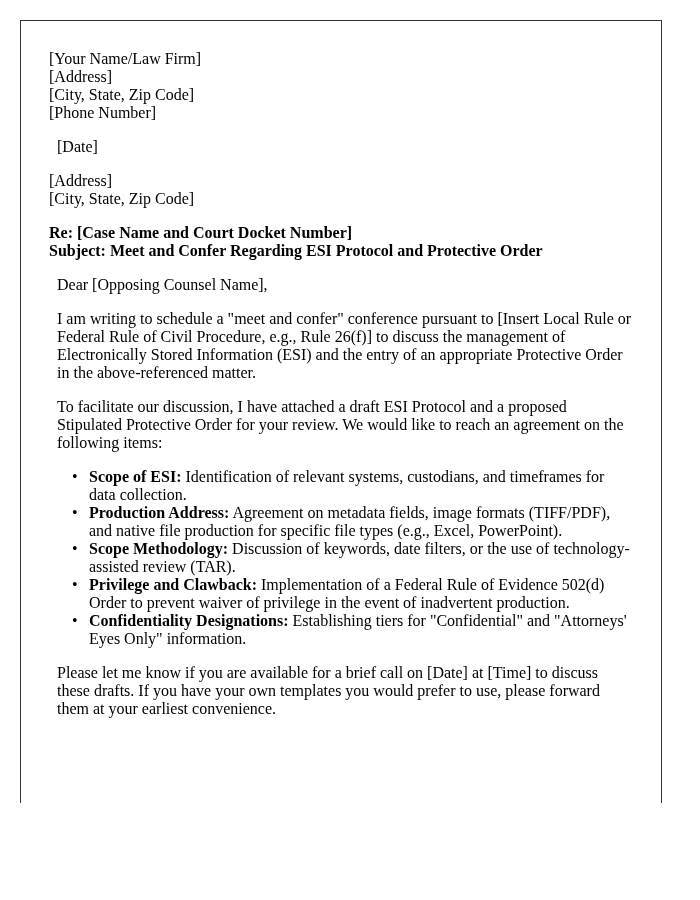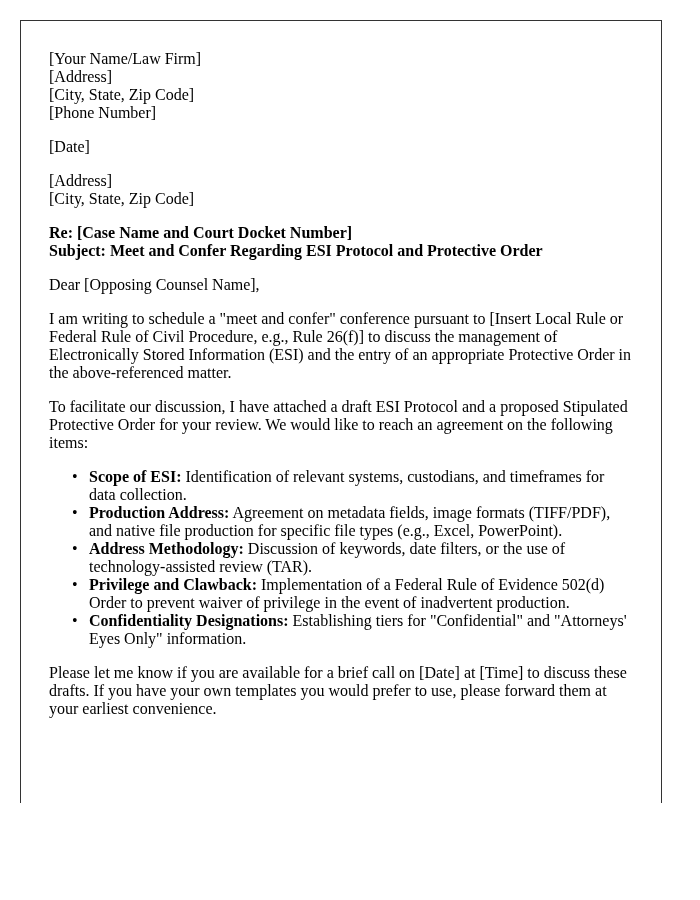--- a/index.html
+++ b/index.html
@@ -27,21 +27,21 @@
     }
     .page {
       box-sizing: border-box;
       width: 642px;
       min-height: 900px;
       border: 1px solid #333333;
       padding: 29px 28px 20px 28px;
       background: #ffffff;
     }
     p {
-      margin: 0 0 16px 0;
+      margin: 0 0 16px 8px;
     }
     .block {
       margin: 0 0 16px 0;
     }
     .line {
       display: block;
     }
     .bold {
       font-weight: bold;
     }
@@ -93,21 +93,21 @@
     <p>To facilitate our discussion, I have attached a draft ESI Protocol and a proposed Stipulated Protective Order for your review. We would like to reach an agreement on the following items:</p>
 
     <ul class="items">
       <li>
         <span class="bullet">•</span><strong>Scope of ESI:</strong><span> Identification of relevant systems, custodians, and timeframes for data collection.</span>
       </li>
       <li>
         <span class="bullet">•</span><strong>Production Address:</strong><span> Agreement on metadata fields, image formats (TIFF/PDF), and native file production for specific file types (e.g., Excel, PowerPoint).</span>
       </li>
       <li>
-        <span class="bullet">•</span><strong>Address Methodology:</strong><span> Discussion of keywords, date filters, or the use of technology-assisted review (TAR).</span>
+        <span class="bullet">•</span><strong>Scope Methodology:</strong><span> Discussion of keywords, date filters, or the use of technology-assisted review (TAR).</span>
       </li>
       <li>
         <span class="bullet">•</span><strong>Privilege and Clawback:</strong><span> Implementation of a Federal Rule of Evidence 502(d) Order to prevent waiver of privilege in the event of inadvertent production.</span>
       </li>
       <li>
         <span class="bullet">•</span><strong>Confidentiality Designations:</strong><span> Establishing tiers for "Confidential" and "Attorneys' Eyes Only" information.</span>
       </li>
     </ul>
 
     <p>Please let me know if you are available for a brief call on [Date] at [Time] to discuss these drafts. If you have your own templates you would prefer to use, please forward them at your earliest convenience.</p>

